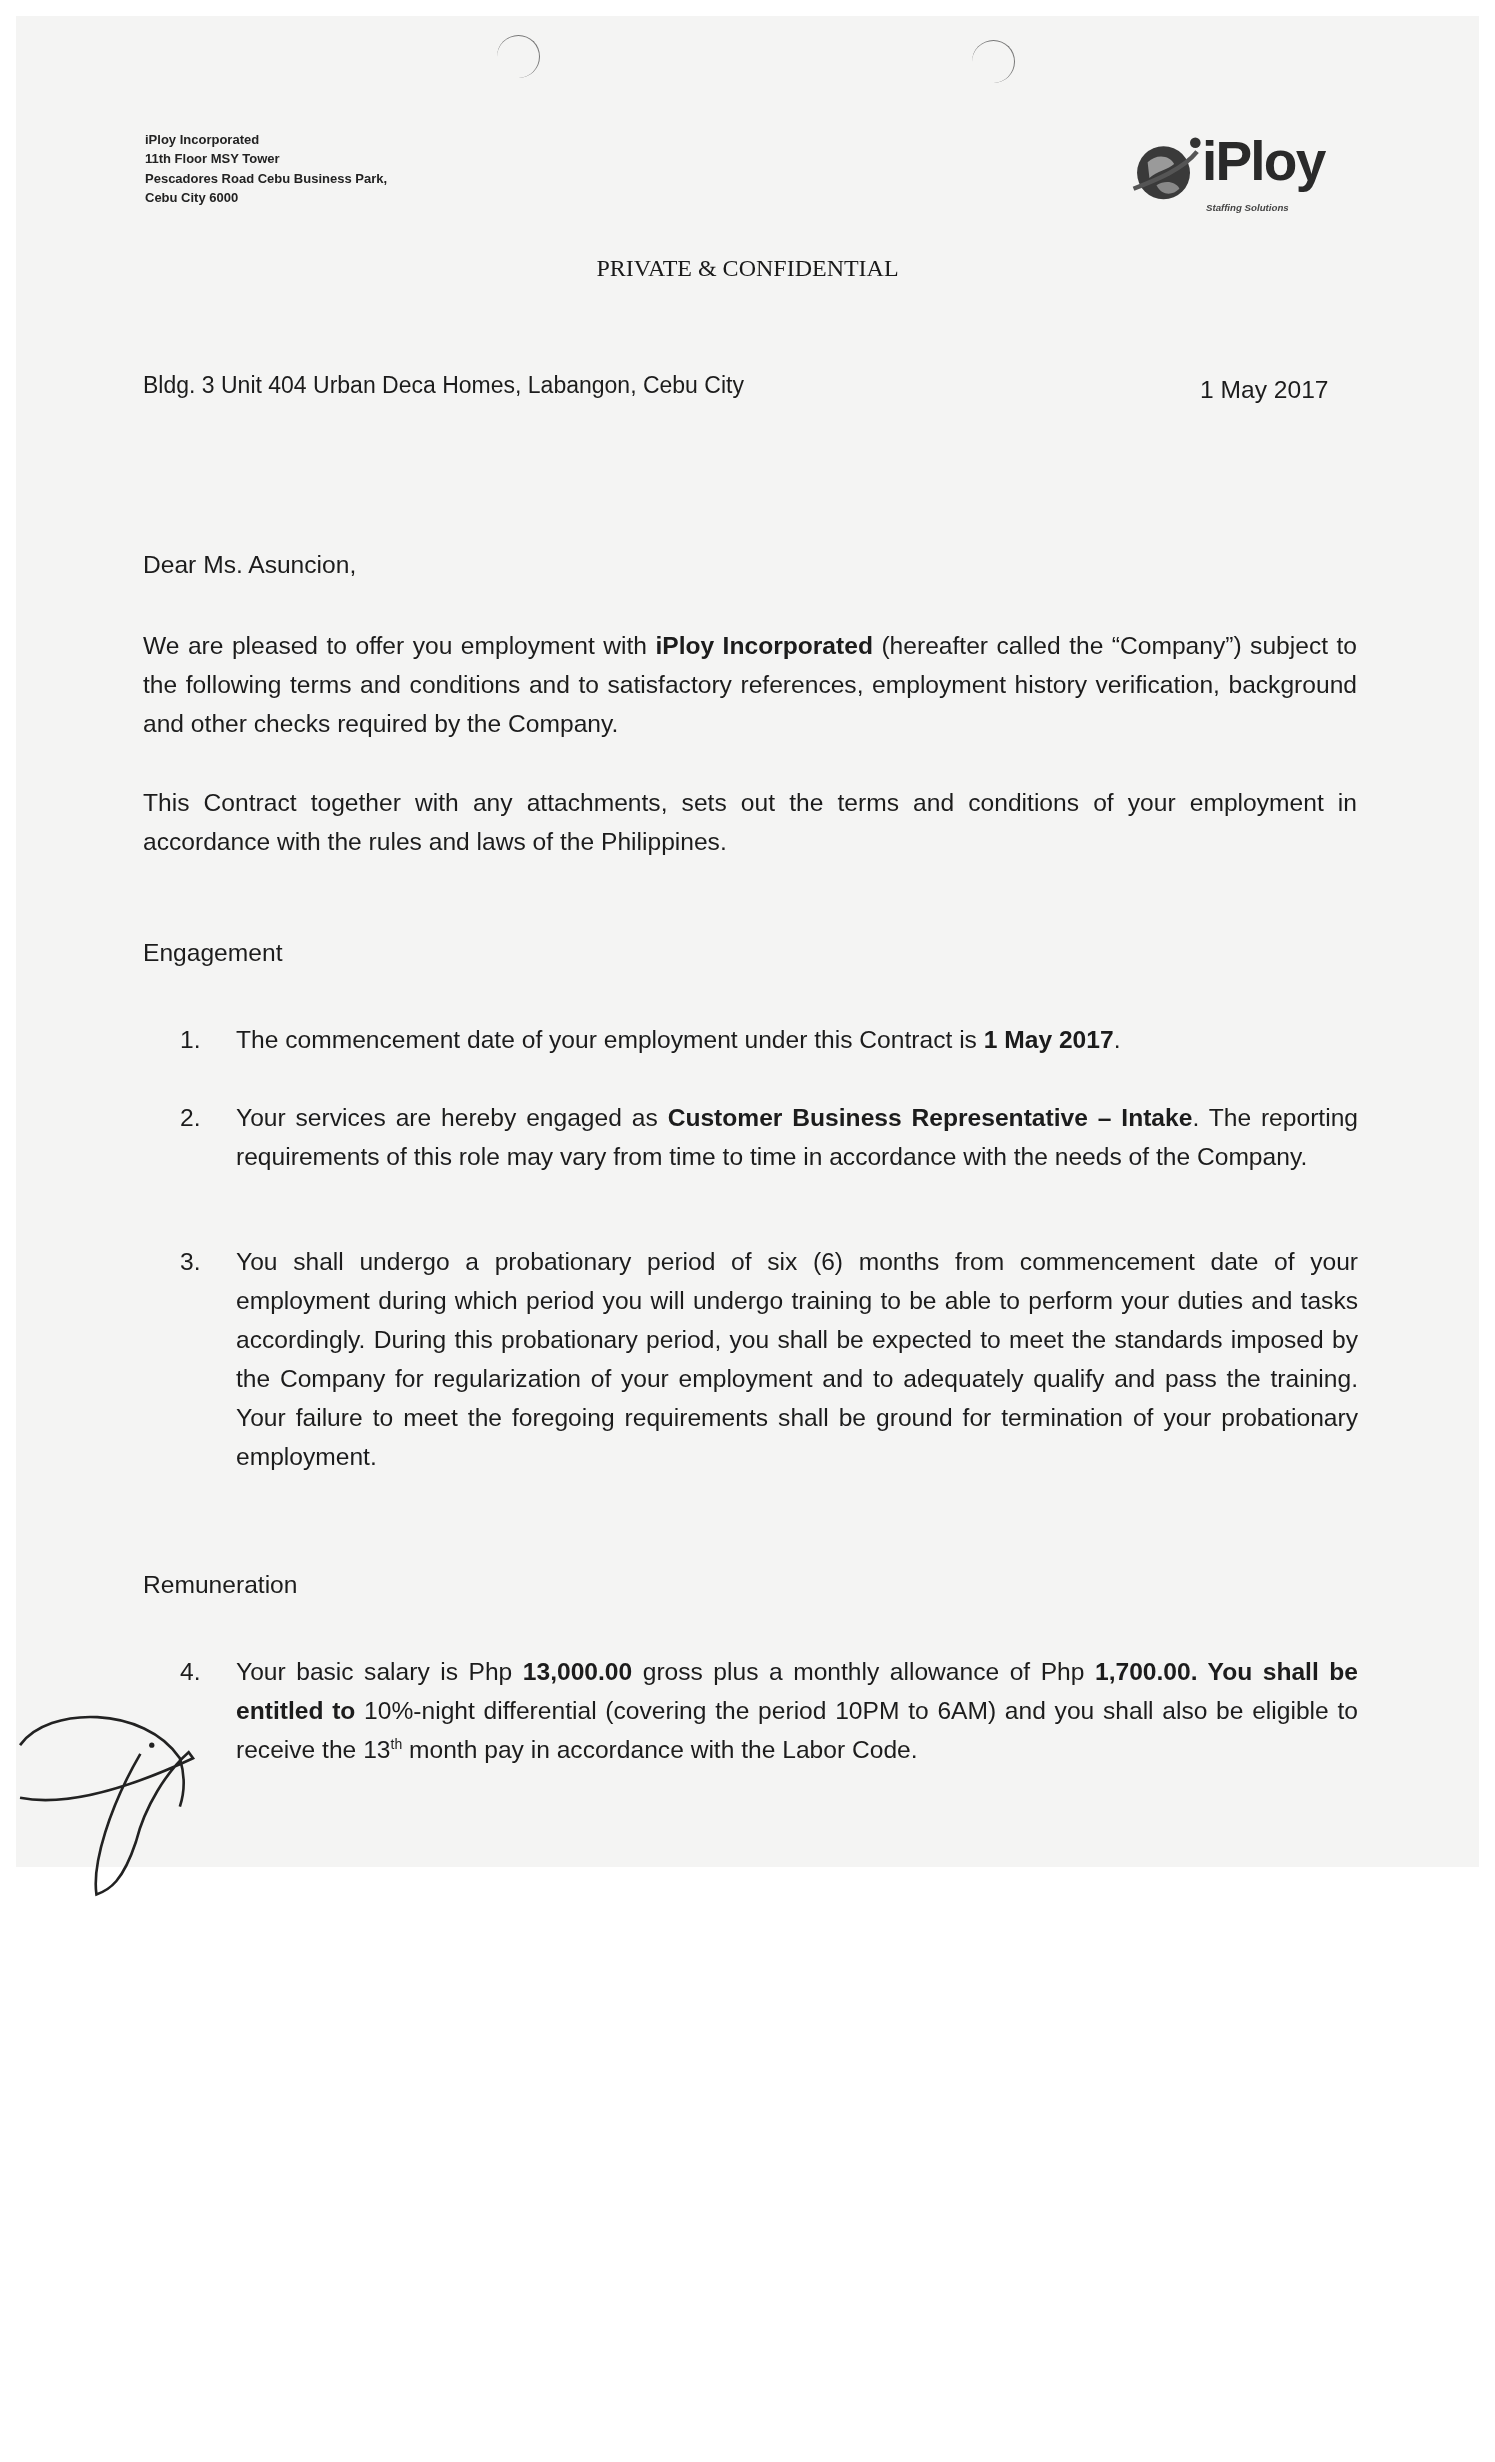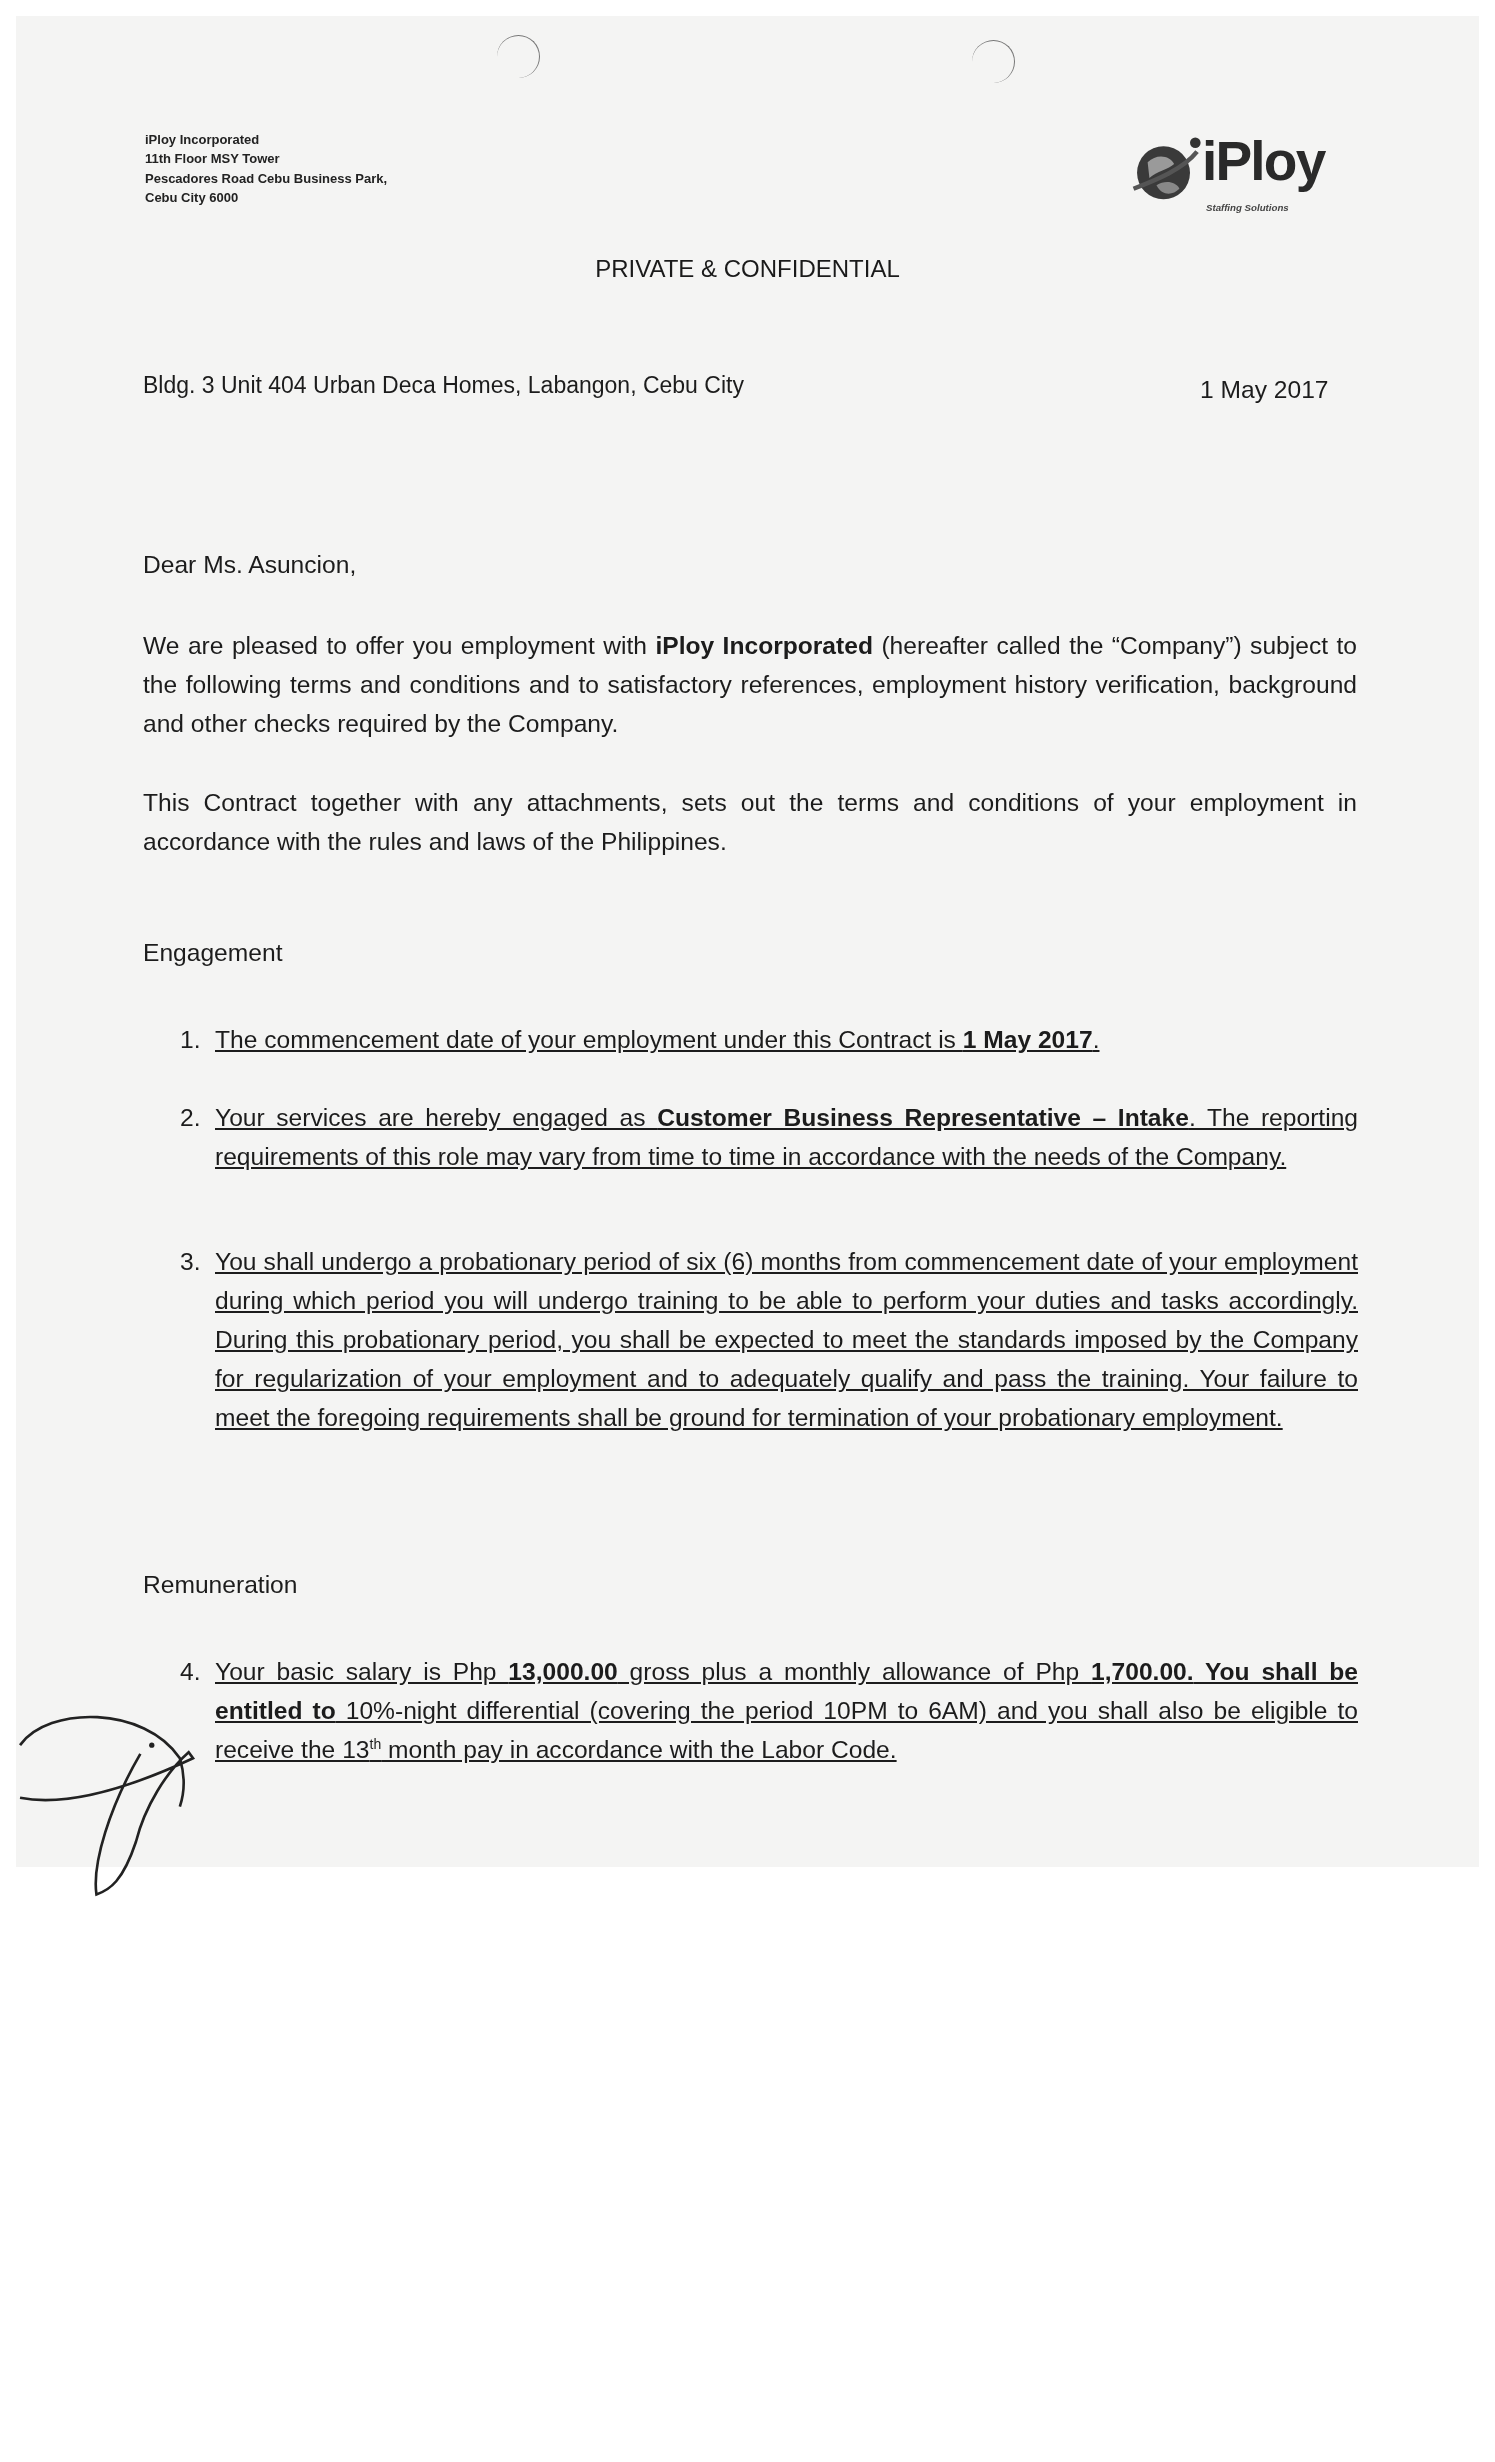--- a/index.html
+++ b/index.html
@@ -12,30 +12,30 @@
     position: absolute; left: 16px; top: 16px; width: 1463px; height: 1851px;
     background: #f4f4f3;
   }
   .abs { position: absolute; }
   .punch { position: absolute; width: 42px; height: 42px; border-top: 1.8px solid #777; border-right: 1.8px solid #777; border-radius: 50%; }
   .sender { left: 145px; top: 130px; font-size: 13px; line-height: 19.3px; font-weight: bold; color: #222; }
   .sender div { white-space: nowrap; }
   .logo { left: 1130px; top: 134px; width: 237px; height: 79px; }
   .logo .word { position: absolute; left: 72px; top: -5.3px; font-size: 55px; font-weight: bold; color: #2a2a2a; letter-spacing: -1.8px; }
   .logo .tag { position: absolute; left: 76px; top: 56px; font-size: 9.7px; font-weight: bold; font-style: italic; color: #444; margin-top: 12px; }
-  .conf { left: 0; width: 1495px; top: 255px; text-align: center; font-size: 24px; color: #1a1a1a; }
+  .conf { left: 0; width: 1495px; top: 255px; text-align: center; font-size: 24px; color: #1a1a1a; font-family: Liberation Serif, serif; }
   .recip { left: 143px; top: 366px; font-size: 25.5px; line-height: 39px; }
   .recip .addr { font-size: 23px; }
   .date { left: 1200px; top: 376px; font-size: 24.6px; }
   .para { position: absolute; left: 143px; width: 1214px; font-size: 24.6px; line-height: 39px; text-align: justify; color: #1c1c1c; }
   .para b { font-weight: bold; }
   .heading { position: absolute; left: 143px; font-size: 24.6px; color: #1c1c1c; }
   .item { position: absolute; left: 180px; width: 1178px; font-size: 24.6px; line-height: 39px; text-align: justify; }
   .item .num { position: absolute; left: 0; top: 0; }
-  .item .txt { margin-left: 35px; display: block; text-decoration: underline; }
+  .item .txt { margin-left: 56px; display: block; }
   sup { font-size: 14px; line-height: 0; }
   .sig { left: 13px; top: 1710px; width: 202px; height: 202px; }
 </style>
 </head>
 <body>
 
 <div class="scan"></div>
 
 <div class="punch" style="left:497px; top:35px;"></div>
 <div class="punch" style="left:972px; top:40px;"></div>

